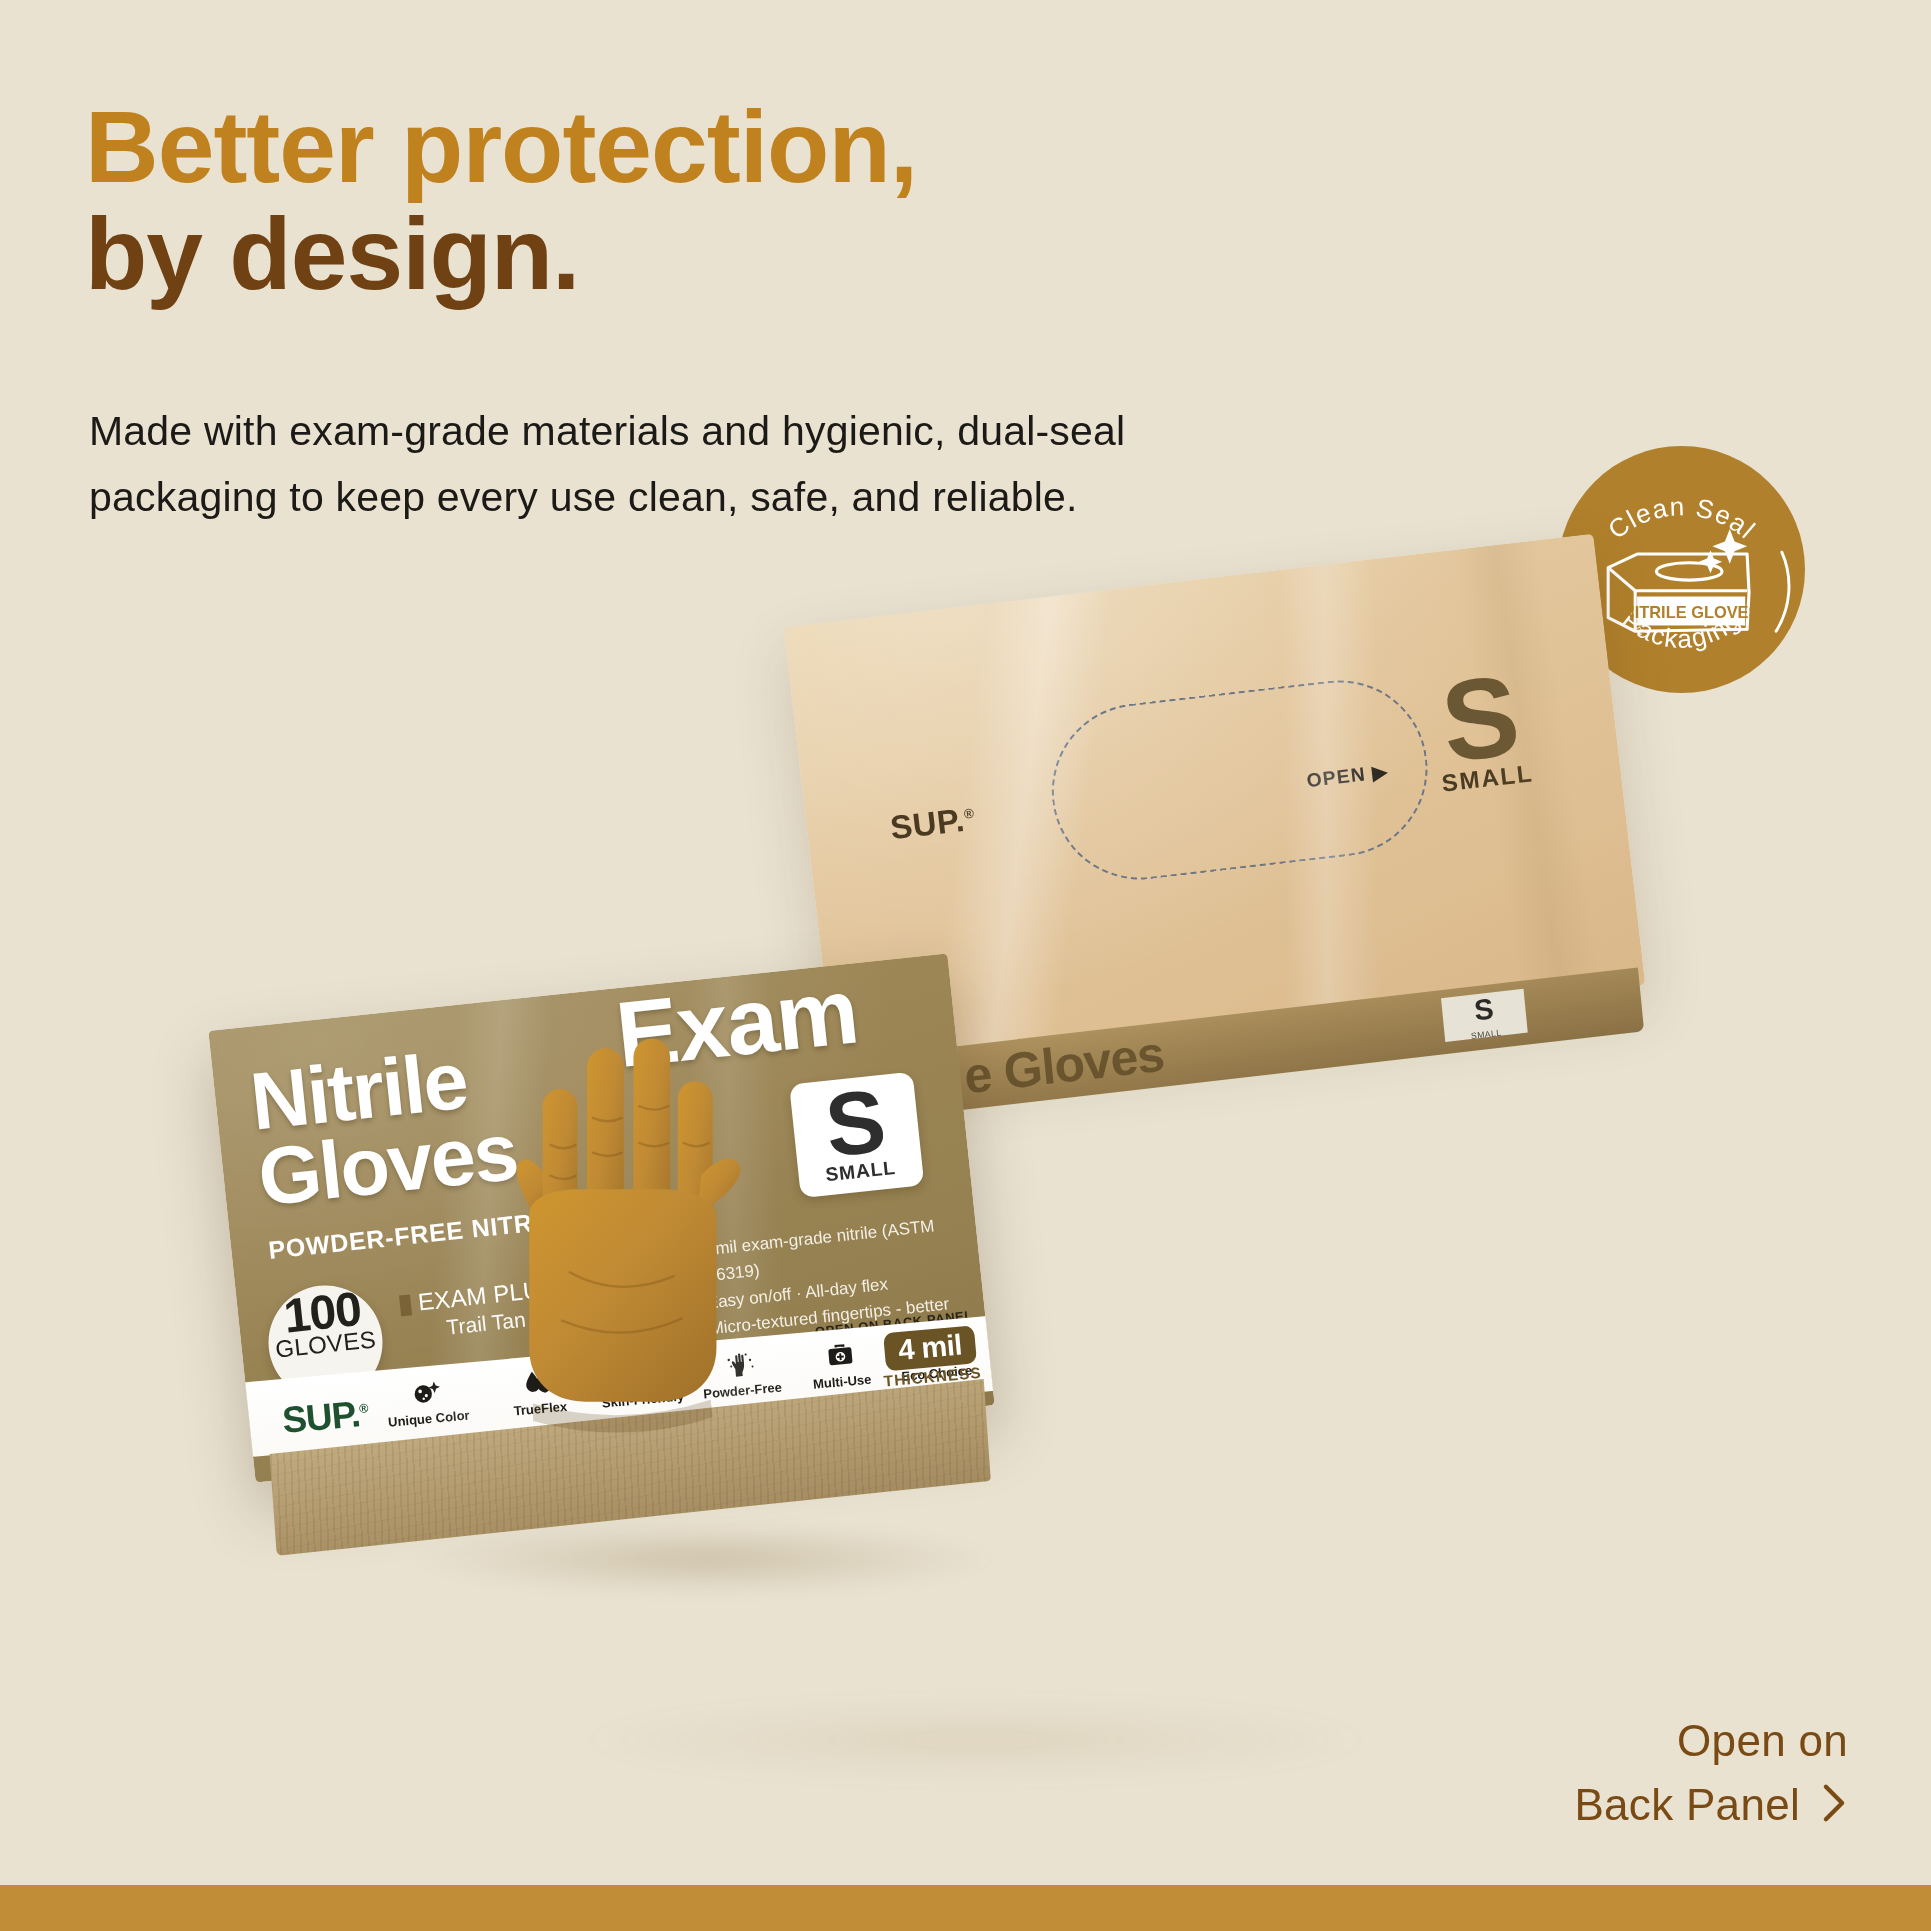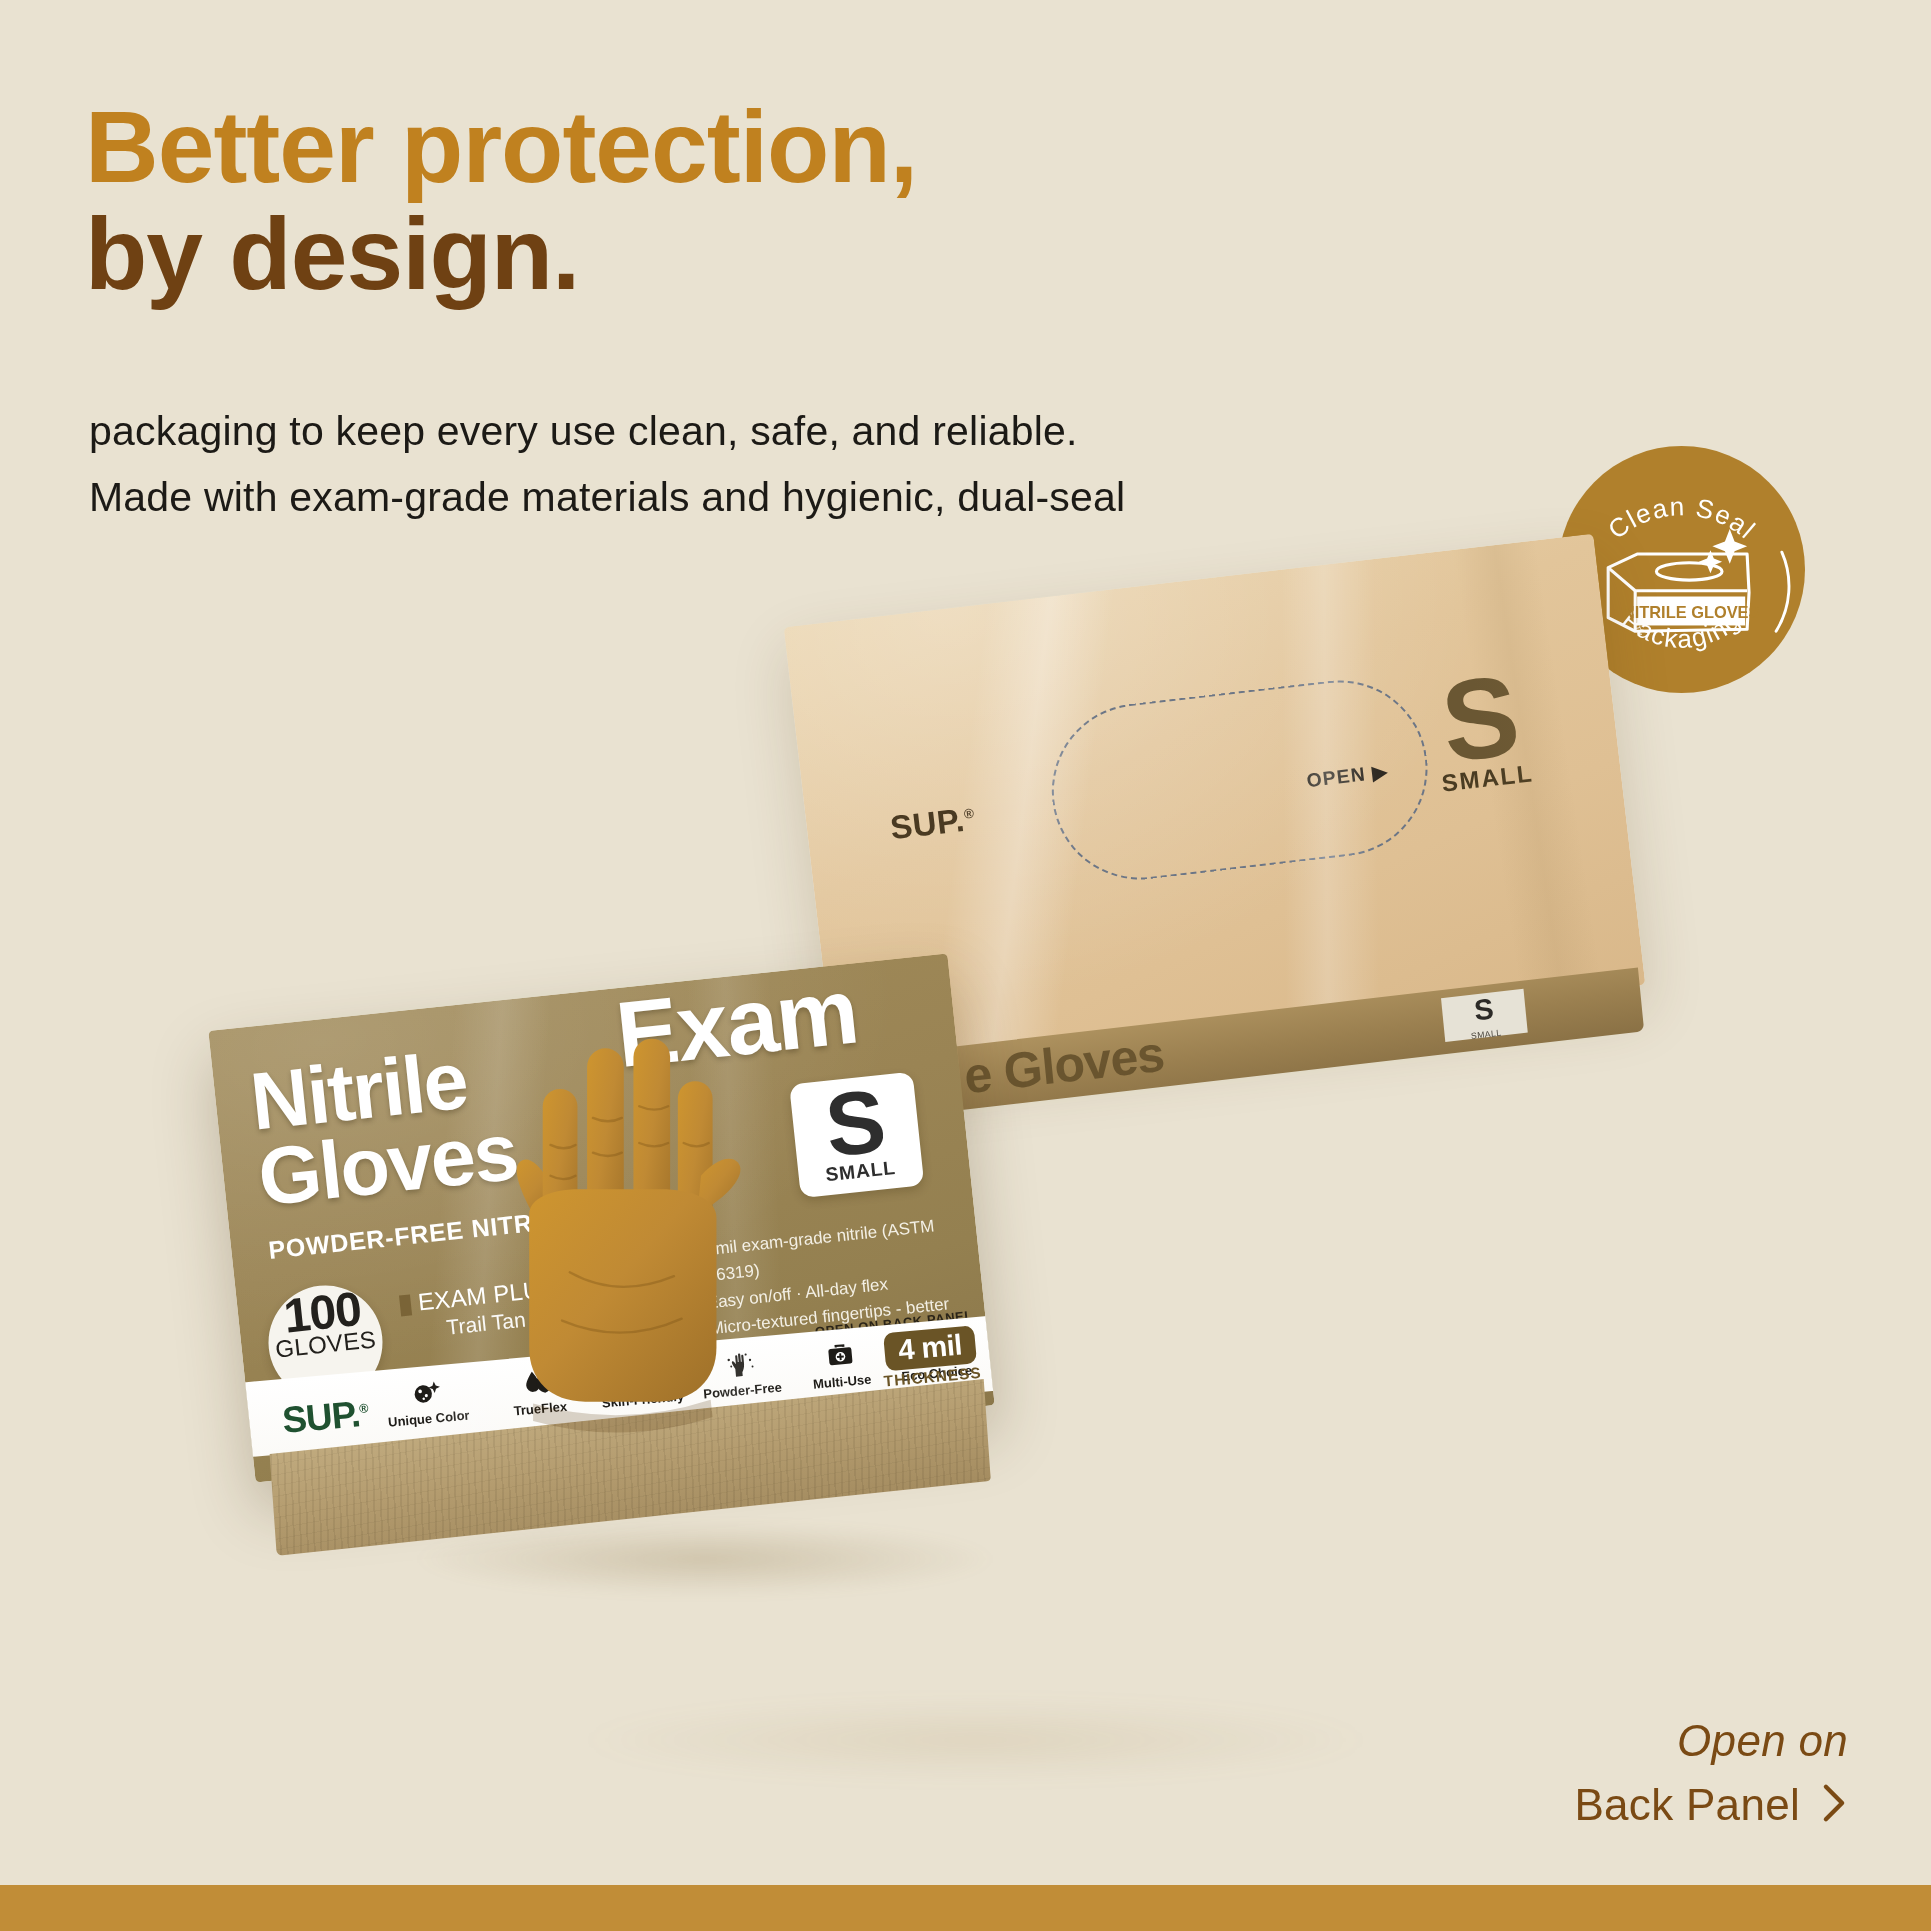--- a/index.html
+++ b/index.html
@@ -205,40 +205,40 @@
     position:absolute;left:406px;top:1682px;width:1139px;height:116px;
     background:radial-gradient(50% 50% at 50% 50%,rgba(150,120,60,.12),rgba(150,120,60,0) 70%);
     filter:blur(9.7px);
   }
 
   
   .cta{
     position:absolute;right:83px;top:1709px;text-align:right;
     color:#7A4A14;font-size:44px;line-height:1.45;letter-spacing:0.3px;
   }
-  .cta .l1{display:block;font-style:italic;}
+  .cta .l1{display:block;}
   .cta .l2{display:block;white-space:nowrap;}
   .cta .chev{display:inline-block;margin-left:21px;vertical-align:-3.9px;}
 
   
   .bottombar{position:absolute;left:0;bottom:0;width:1931px;height:46px;background:#C18D37;}
 </style>
 </head>
 <body>
 
 <div class="stage">
 
   <div class="headline">
     <span class="hl-1">Better protection,</span>
     <span class="hl-2">by design.</span>
   </div>
 
   <div class="subhead">
+    <span>Made with exam-grade materials and hygienic, dual-seal</span>
     <span>packaging to keep every use clean, safe, and reliable.</span>
-    <span>Made with exam-grade materials and hygienic, dual-seal</span>
   </div>
 
   <div class="badge">
     <svg viewBox="0 0 256 256" aria-hidden="true">
       <defs>
         <path id="arcTop" d="M 30 152 A 100 100 0 0 1 226 152" fill="none"></path>
         <path id="arcBot" d="M 40 138 A 90 90 0 0 0 216 138" fill="none"></path>
       </defs>
       <text font-family="Liberation Sans, sans-serif" font-size="27" fill="#ffffff" letter-spacing="1.5">
         <textPath href="#arcTop" startOffset="50%" text-anchor="middle">Clean Seal</textPath>

